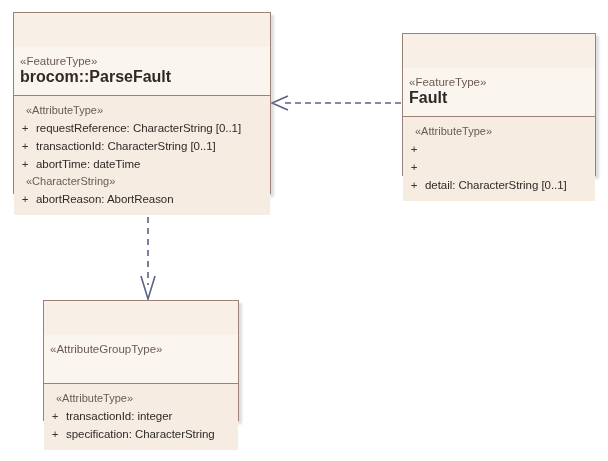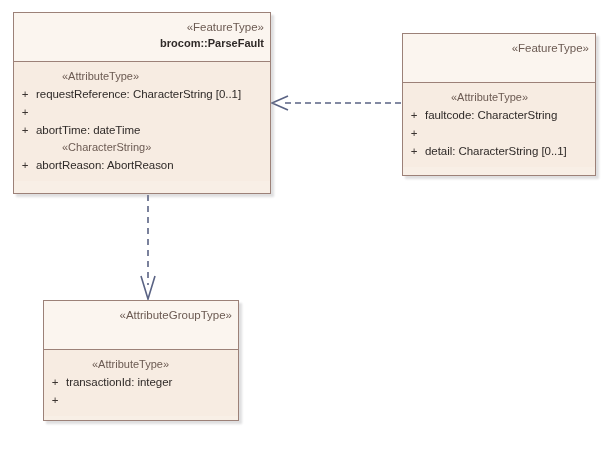--- a/index.html
+++ b/index.html
@@ -39,49 +39,49 @@
     box-sizing: border-box;
     border: 1px solid #9c8178;
     background: #f8efe6;
     box-shadow: 3px 3px 2px rgba(140,140,145,0.28);
   }
   .uml-header {
     box-sizing: border-box;
     background: #fbf5ef;
     border-bottom: 1px solid #9c8178;
     padding: 7px 6px 8px 6px;
-    text-align: right;
+    text-align: left;
+    margin-top: 34px;
   }
   .stereotype-top {
     display: block;
     font-size: 11.5px;
     color: #6b5a52;
     line-height: 15px;
     white-space: nowrap;
   }
   .class-name {
     display: block;
-    font-size: 11px;
+    font-size: 16px;
     font-weight: bold;
     color: #2f2a28;
     line-height: 16px;
     white-space: nowrap;
   }
   .uml-compartment {
     box-sizing: border-box;
     background: #f7ece2;
     padding: 6px 0 7px 0;
   }
   .group-label {
     font-size: 11px;
     color: #6b5a52;
     line-height: 17px;
     padding-left: 12px;
     white-space: nowrap;
-    margin-left: 36px;
   }
   .attr-row {
     display: flex;
     align-items: baseline;
     line-height: 18px;
     white-space: nowrap;
   }
   .attr-vis {
     width: 22px;
     flex: 0 0 22px;
@@ -139,42 +139,43 @@
       <span class="class-name">brocom::ParseFault</span>
     </div>
     <div class="uml-compartment">
       <div class="group-label">«AttributeType»</div>
       <div class="attr-row">
         <span class="attr-vis">+</span>
         <span class="attr-text">requestReference: CharacterString [0..1]</span>
       </div>
       <div class="attr-row">
         <span class="attr-vis">+</span>
+        <span class="attr-text">transactionId: CharacterString [0..1]</span>
       </div>
       <div class="attr-row">
         <span class="attr-vis">+</span>
         <span class="attr-text">abortTime: dateTime</span>
       </div>
       <div class="group-label">«CharacterString»</div>
       <div class="attr-row">
         <span class="attr-vis">+</span>
         <span class="attr-text">abortReason: AbortReason</span>
       </div>
     </div>
   </div>
 
   <div class="uml-class" id="class-fault">
     <div class="uml-header">
       <span class="stereotype-top">«FeatureType»</span>
+      <span class="class-name">Fault</span>
     </div>
     <div class="uml-compartment">
       <div class="group-label">«AttributeType»</div>
       <div class="attr-row">
         <span class="attr-vis">+</span>
-        <span class="attr-text">faultcode: CharacterString</span>
       </div>
       <div class="attr-row">
         <span class="attr-vis">+</span>
       </div>
       <div class="attr-row">
         <span class="attr-vis">+</span>
         <span class="attr-text">detail: CharacterString [0..1]</span>
       </div>
     </div>
   </div>
@@ -184,17 +185,18 @@
       <span class="stereotype-top">«AttributeGroupType»</span>
     </div>
     <div class="uml-compartment">
       <div class="group-label">«AttributeType»</div>
       <div class="attr-row">
         <span class="attr-vis">+</span>
         <span class="attr-text">transactionId: integer</span>
       </div>
       <div class="attr-row">
         <span class="attr-vis">+</span>
+        <span class="attr-text">specification: CharacterString</span>
       </div>
     </div>
   </div>
 
 </div>
 
 </body></html>

